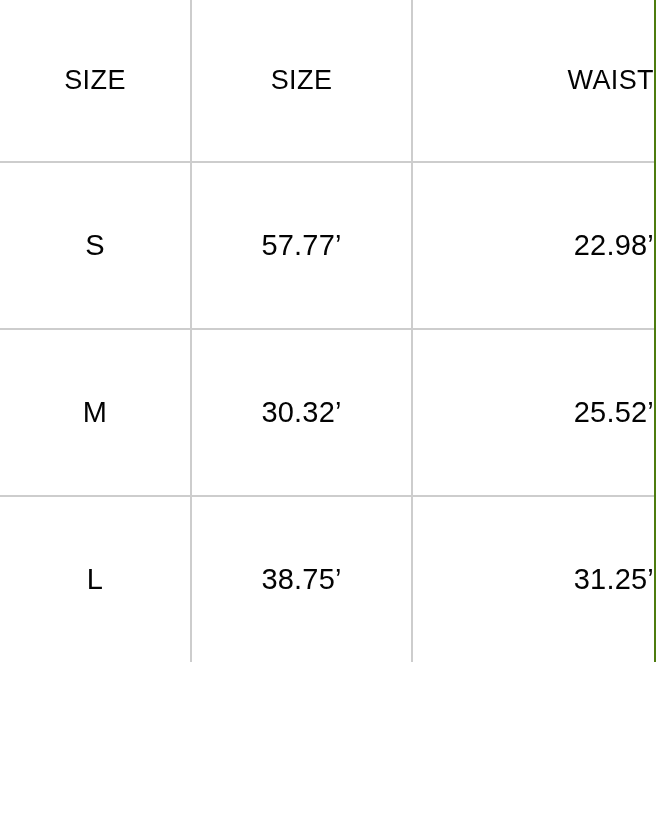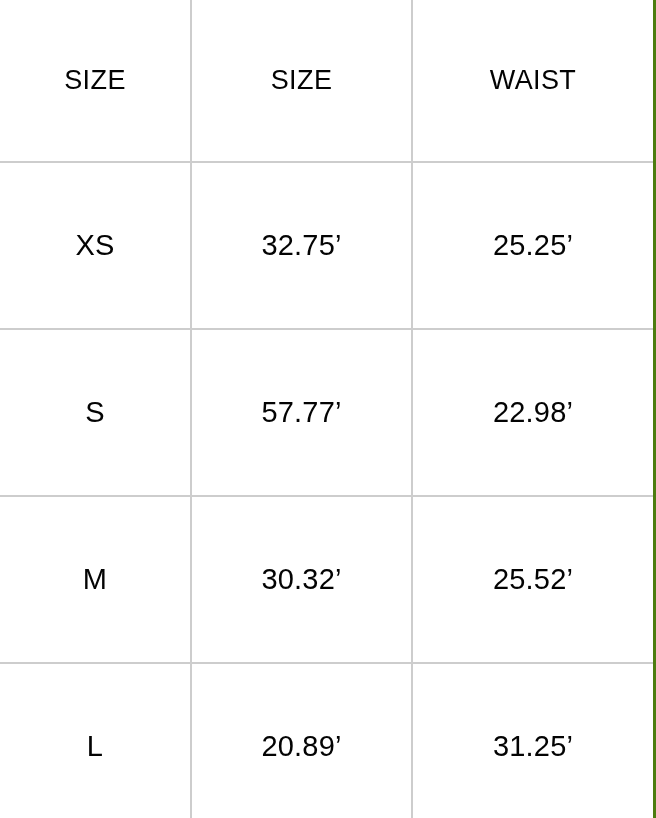--- a/index.html
+++ b/index.html
@@ -41,21 +41,22 @@
     vertical-align: middle;
     color: #030303;
     font-weight: 400;
     border-right: 2px solid #cdcdcd;
     border-bottom: 2px solid #cdcdcd;
   }
 
   
   .chart-table th:last-child,
   .chart-table td:last-child {
-    border-right: 6px solid #4d7c0f;
+    border-right: 4px solid #4d7c0f;
+    text-align: right;
   }
 
   .chart-table thead th {
     height: 161px;
     font-size: 27px;
     letter-spacing: 0.4px;
   }
 
   .chart-table tbody td {
     height: 165px;
@@ -92,31 +93,20 @@
           <span class="cell-text">SIZE</span>
         </th>
         <th>
           <span class="cell-text">WAIST</span>
         </th>
       </tr>
     </thead>
     <tbody>
       <tr>
         <td>
-          <span class="cell-text">XS</span>
-        </td>
-        <td>
-          <span class="cell-text">32.75’</span>
-        </td>
-        <td>
-          <span class="cell-text">25.25’</span>
-        </td>
-      </tr>
-      <tr>
-        <td>
           <span class="cell-text">S</span>
         </td>
         <td>
           <span class="cell-text">57.77’</span>
         </td>
         <td>
           <span class="cell-text">22.98’</span>
         </td>
       </tr>
       <tr>
@@ -128,21 +118,21 @@
         </td>
         <td>
           <span class="cell-text">25.52’</span>
         </td>
       </tr>
       <tr>
         <td>
           <span class="cell-text">L</span>
         </td>
         <td>
-          <span class="cell-text">20.89’</span>
+          <span class="cell-text">38.75’</span>
         </td>
         <td>
           <span class="cell-text">31.25’</span>
         </td>
       </tr>
     </tbody>
   </table>
 </div>
 
 </body></html>

